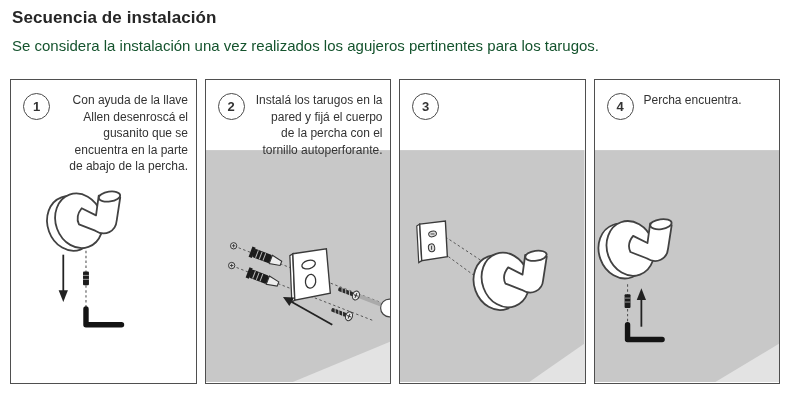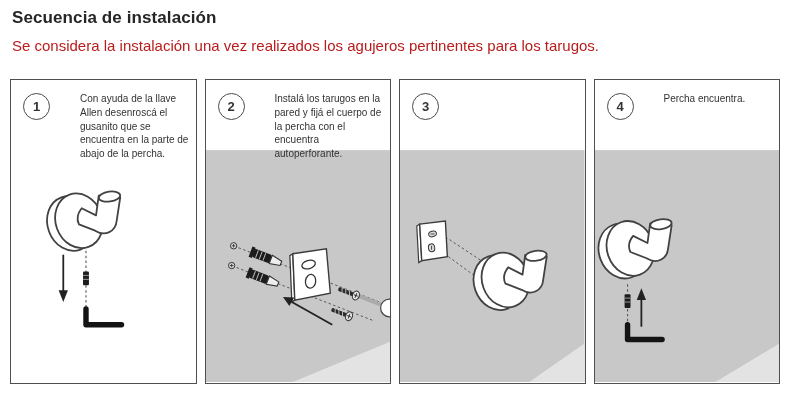--- a/index.html
+++ b/index.html
@@ -1,48 +1,48 @@
 <!DOCTYPE html>
 <html><head>
 <meta charset="utf-8">
 <style>
   * { margin:0; padding:0; box-sizing:border-box; }
   html,body { background:#fff; }
   .page {
     position:relative; width:790px; height:400px; background:#fff;
-    font-family:"Liberation Sans", sans-serif; color:#333; overflow:hidden;
+    font-family:"Liberation Sans", sans-serif; color:#333; overflow:hidden;text-align:right;
   }
   .page-title {
     position:absolute; left:12px; top:8px;
     font-size:17px; font-weight:bold; color:#262626; letter-spacing:.1px;
   }
   .page-subtitle {
     position:absolute; left:12px; top:37px;
-    font-size:15px; color:#b91c1c;
+    font-size:15px; color:#14532d;
   }
   .steps {
     position:absolute; left:10px; top:79px; width:770px; height:305px;
     display:flex; gap:8px;
   }
   .step-box {
     position:relative; flex:1 1 0; height:305px;
     border:1px solid #4f4f4f; background:#fff; overflow:hidden;
   }
   .step-header {
     position:relative; z-index:2; display:flex; gap:10px;
     padding:11px 6px 0 12px; align-items:flex-start;
   }
   .step-num {
     flex:0 0 auto; width:27px; height:27px; margin-top:2px;
     border:1.6px solid #4a4a4a; border-radius:50%;
     display:flex; align-items:center; justify-content:center;
     font-size:13px; font-weight:bold; color:#333; background:#fff;
   }
   .step-text {
-    font-size:10px; line-height:1.38; color:#333; padding-top:1px; max-width:128px;margin-left:20px;
+    font-size:12px; line-height:1.38; color:#333; padding-top:1px; max-width:128px;
   }
   .art { position:absolute; left:0; top:0; width:100%; height:100%; z-index:1; }
 </style>
 </head>
 <body>
 
 <div class="page">
 
   <div class="page-title">Secuencia de instalación</div>
   <div class="page-subtitle">Se considera la instalación una vez realizados los agujeros pertinentes para los tarugos.</div>
@@ -96,21 +96,21 @@
           <line x1="-3" y1="4" x2="3" y2="4" stroke="#9a9a9a" stroke-width="1"></line>
           <line x1="-3" y1="8" x2="3" y2="8" stroke="#9a9a9a" stroke-width="1"></line>
         </g>
         <polyline points="76,231 76,247 112,247" fill="none" stroke="#141414" stroke-width="5.5" stroke-linecap="round" stroke-linejoin="round"></polyline>
       </svg>
     </div>
 
     <div class="step-box">
       <div class="step-header">
         <div class="step-num">2</div>
-        <div class="step-text">Instalá los tarugos en la pared y fijá el cuerpo de la percha con el encuentra autoperforante.</div>
+        <div class="step-text">Instalá los tarugos en la pared y fijá el cuerpo de la percha con el tornillo autoperforante.</div>
       </div>
       <svg class="art" viewBox="0 0 187 305">
         <rect x="0" y="70" width="187" height="235" fill="#c8c8c8"></rect>
         <polygon points="88,305 187,264 187,305" fill="#e3e3e3"></polygon>
         <line x1="33" y1="169" x2="176" y2="224" stroke="#555" stroke-width="1" stroke-dasharray="2.5 2.5"></line>
         <line x1="31" y1="189" x2="170" y2="243" stroke="#555" stroke-width="1" stroke-dasharray="2.5 2.5"></line>
         <g transform="translate(28,167)">
           <circle r="3.2" fill="#ddd" stroke="#333" stroke-width="1"></circle>
           <line x1="-1.8" y1="0" x2="1.8" y2="0" stroke="#333" stroke-width=".9"></line>
           <line x1="0" y1="-1.8" x2="0" y2="1.8" stroke="#333" stroke-width=".9"></line>

